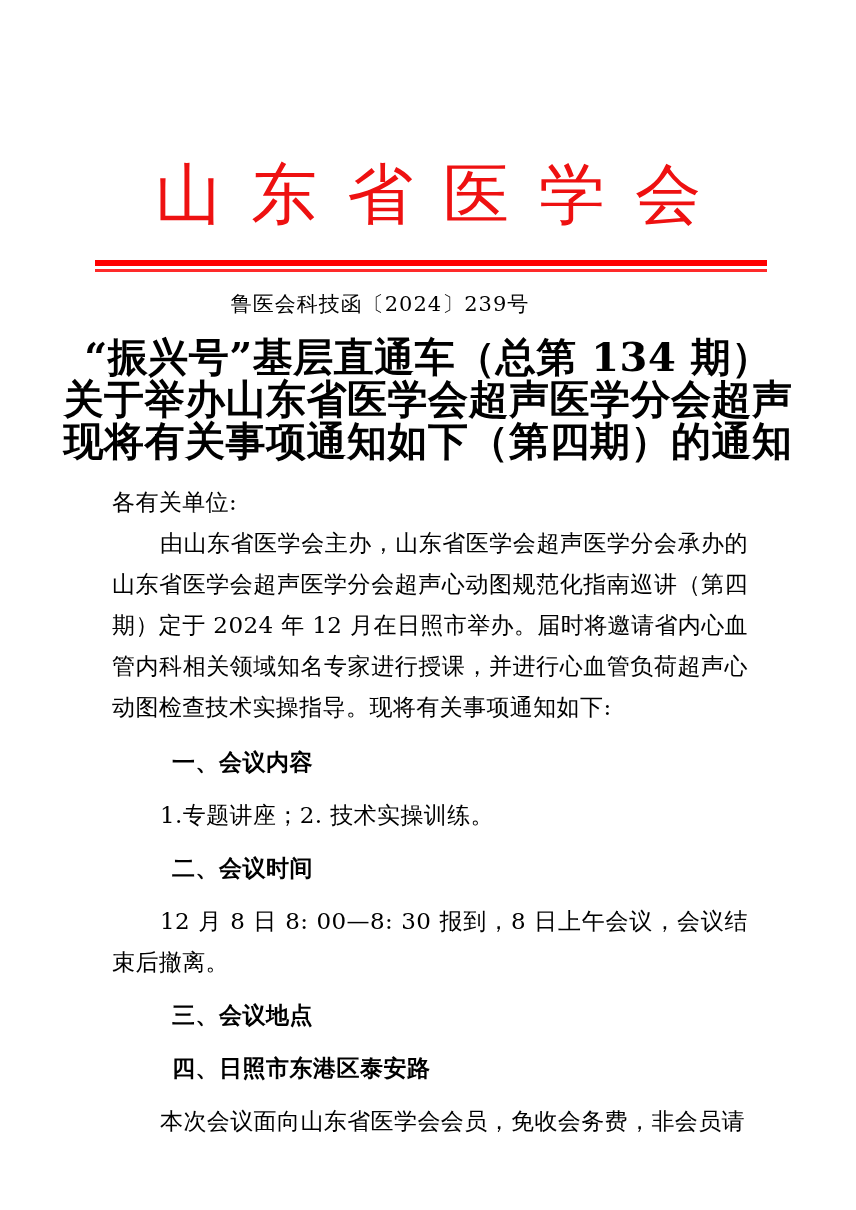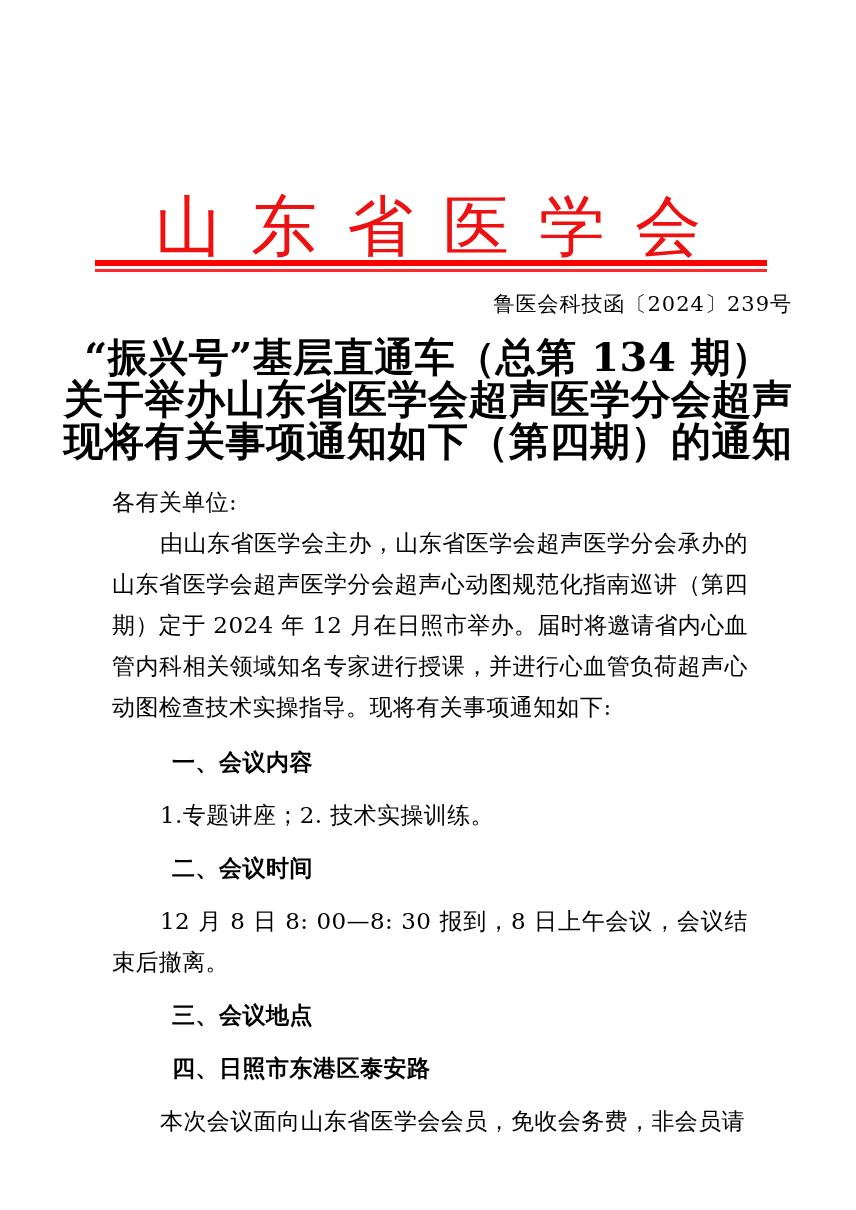--- a/index.html
+++ b/index.html
@@ -22,21 +22,20 @@
     background: #ffffff;
   }
 
   
   .letterhead {
     position: absolute;
     top: 158px;
     left: 0;
     width: 856px;
     text-align: center;
-    margin-top: 32px;
   }
   .letterhead-title {
     display: inline-block;
     font-family: "DejaVu Serif", "Liberation Serif", serif;
     font-size: 66px;
     line-height: 74px;
     font-weight: 400;
     color: #ee1111;
     letter-spacing: 30px;
     text-indent: 30px;
@@ -64,23 +63,23 @@
     background: #ff2a2a;
     width: 100%;
   }
 
   
   .doc-number {
     position: absolute;
     top: 288px;
     left: 0;
     width: 856px;
-    padding-right: 64px;
+    padding-right: 96px;
     box-sizing: border-box;
-    text-align: right;
+    text-align: center;
     font-size: 21px;
     line-height: 32px;
     letter-spacing: 1px;
     font-family: "DejaVu Serif", "Liberation Serif", serif;
   }
 
   
   .doc-title {
     position: absolute;
     top: 336px;

